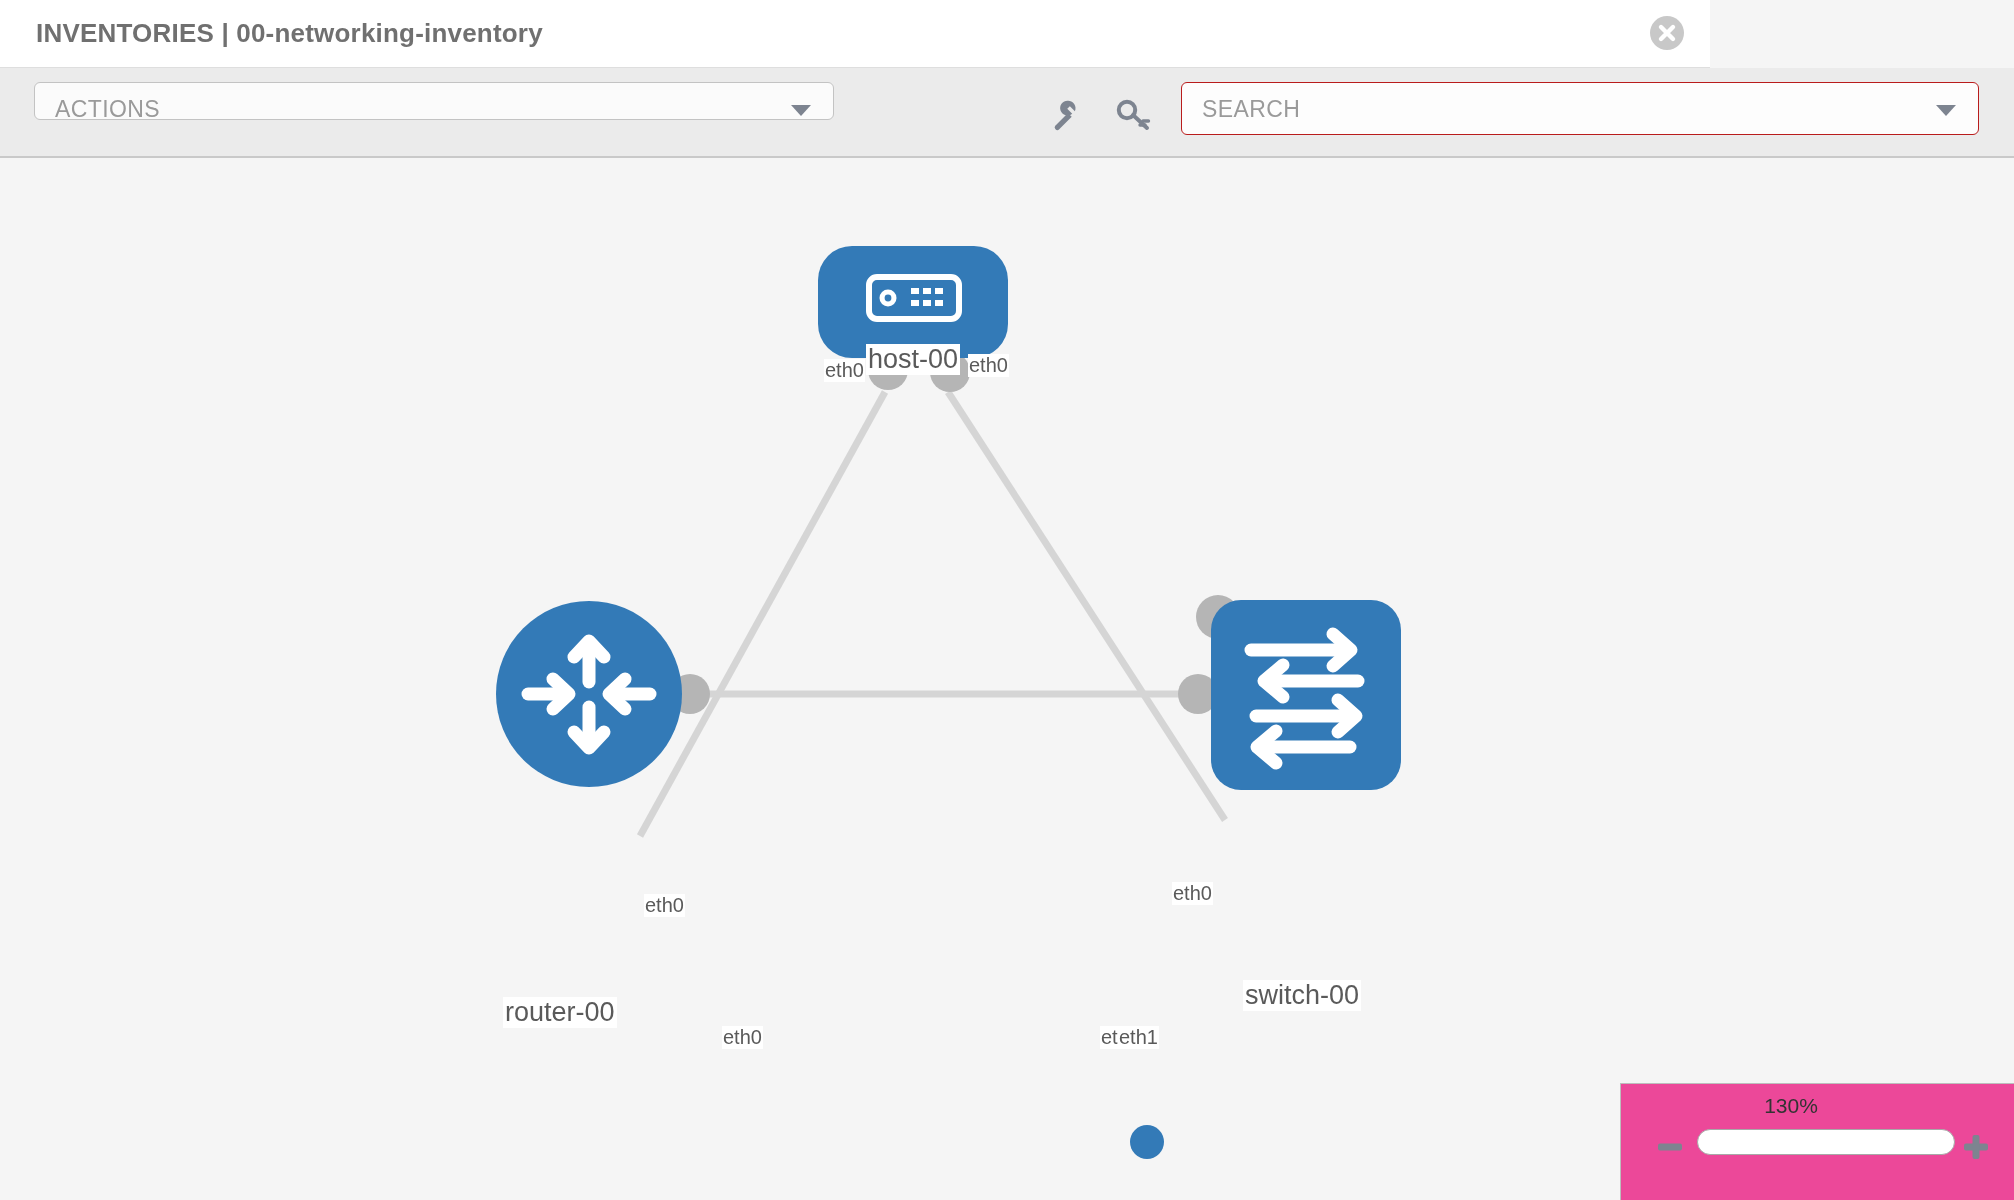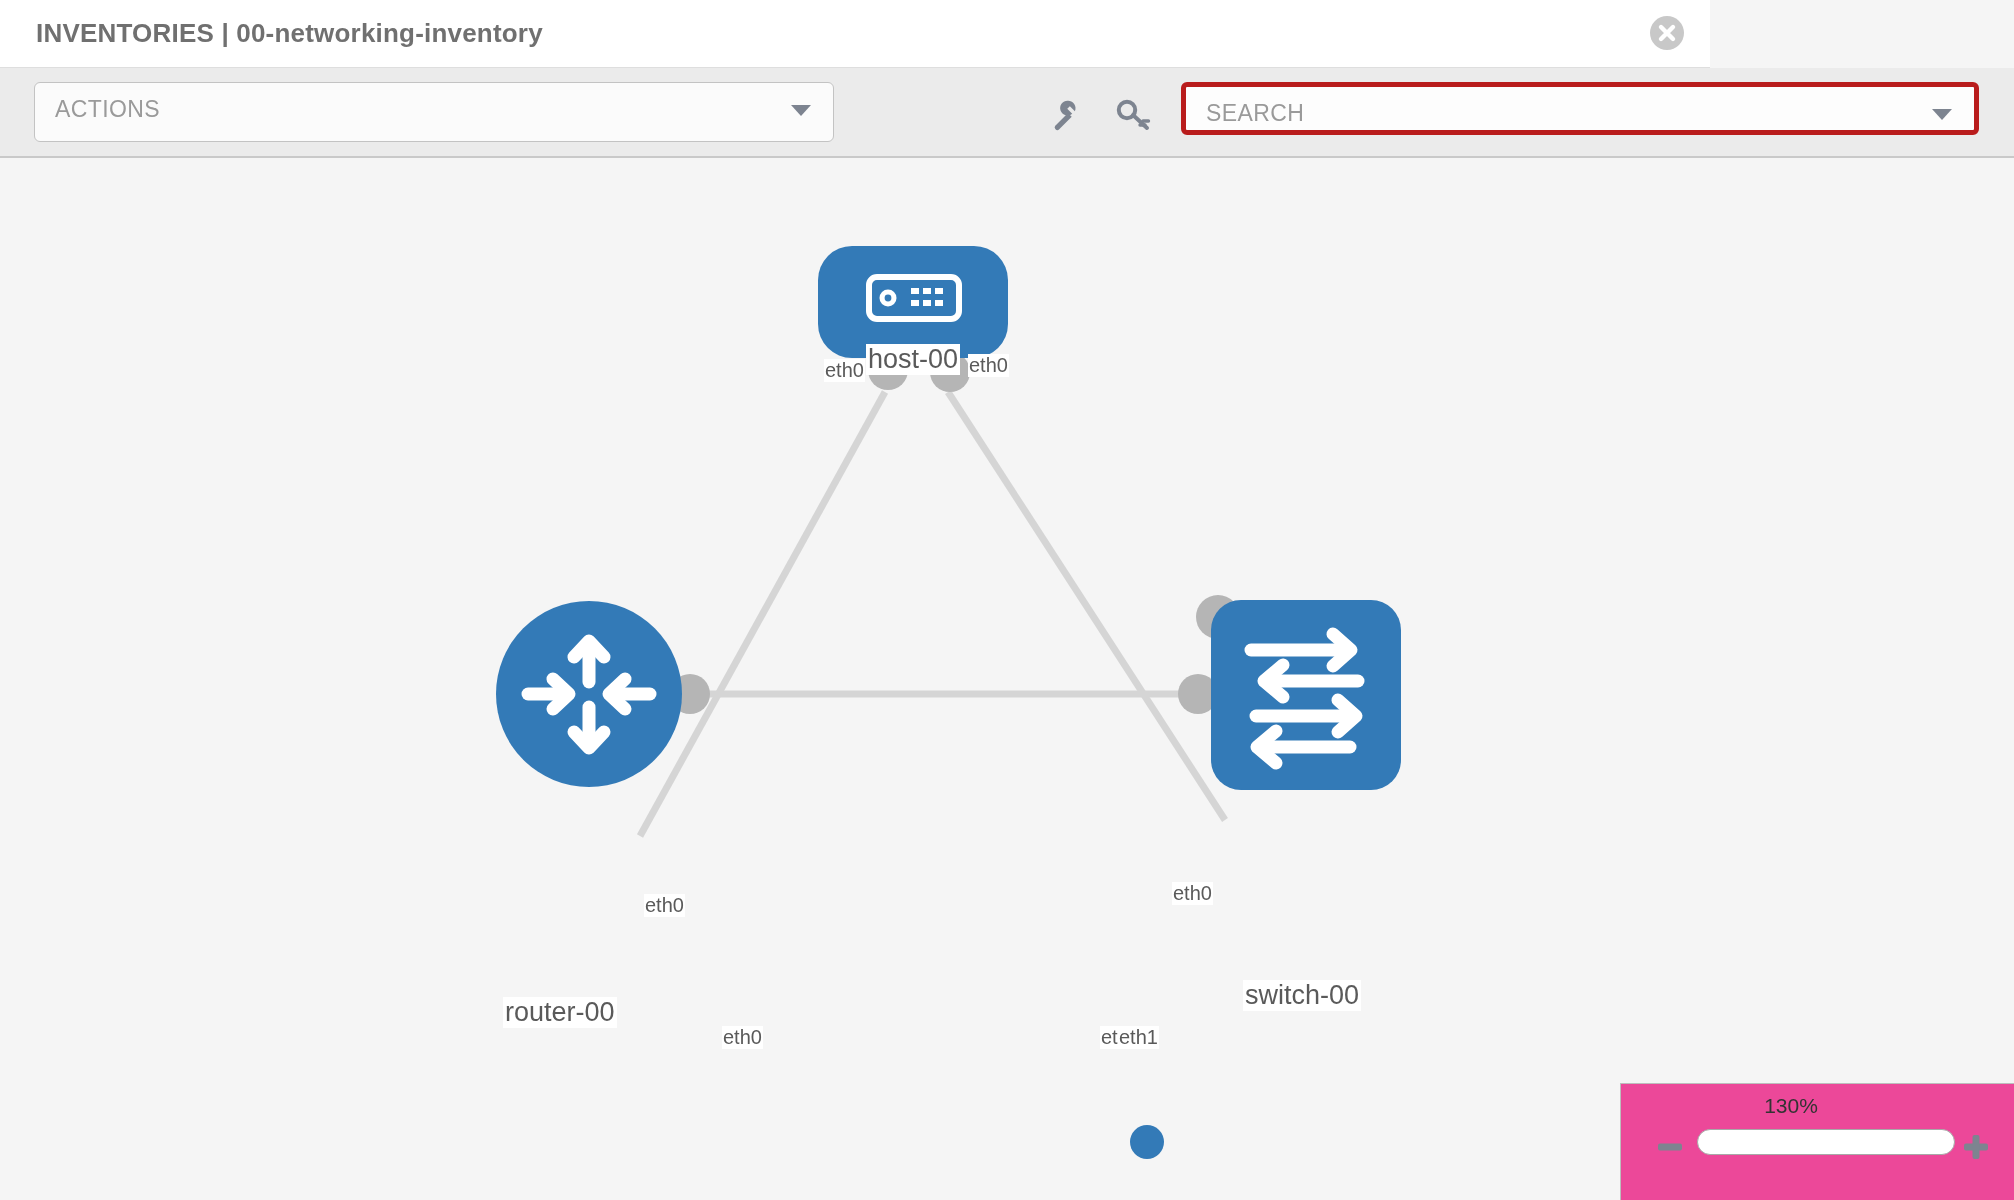--- a/index.html
+++ b/index.html
@@ -45,21 +45,21 @@
     position: absolute;
     left: 0; top: 68px;
     width: 2014px;
     height: 90px;
     background: #ebebeb;
     border-bottom: 2px solid #c9c9c9;
   }
   .actions-select {
     position: absolute;
     left: 34px; top: 82px;
-    width: 800px; height: 60px;
+    width: 800px; height: 38px;
     background: #fbfbfb;
     border: 1px solid #c3c3c3;
     border-radius: 6px;
     cursor: pointer;
   }
   .actions-label {
     position: absolute;
     left: 20px; top: 13px;
     font-size: 23px;
     color: #9a9a9a;
@@ -80,21 +80,21 @@
     cursor: pointer;
   }
   .tool-icon.wrench { left: 1046px; }
   .tool-icon.key    { left: 1113px; }
 
   .search-box {
     position: absolute;
     left: 1181px; top: 82px;
     width: 798px; height: 53px;
     background: #fdfdfd;
-    border: 5px solid #b91c1c;
+    border: 1px solid #b91c1c;
     border-radius: 6px;
     cursor: text;
   }
   .search-label {
     position: absolute;
     left: 20px; top: 13px;
     font-size: 23px;
     color: #9a9a9a;
     letter-spacing: .4px;
   }

